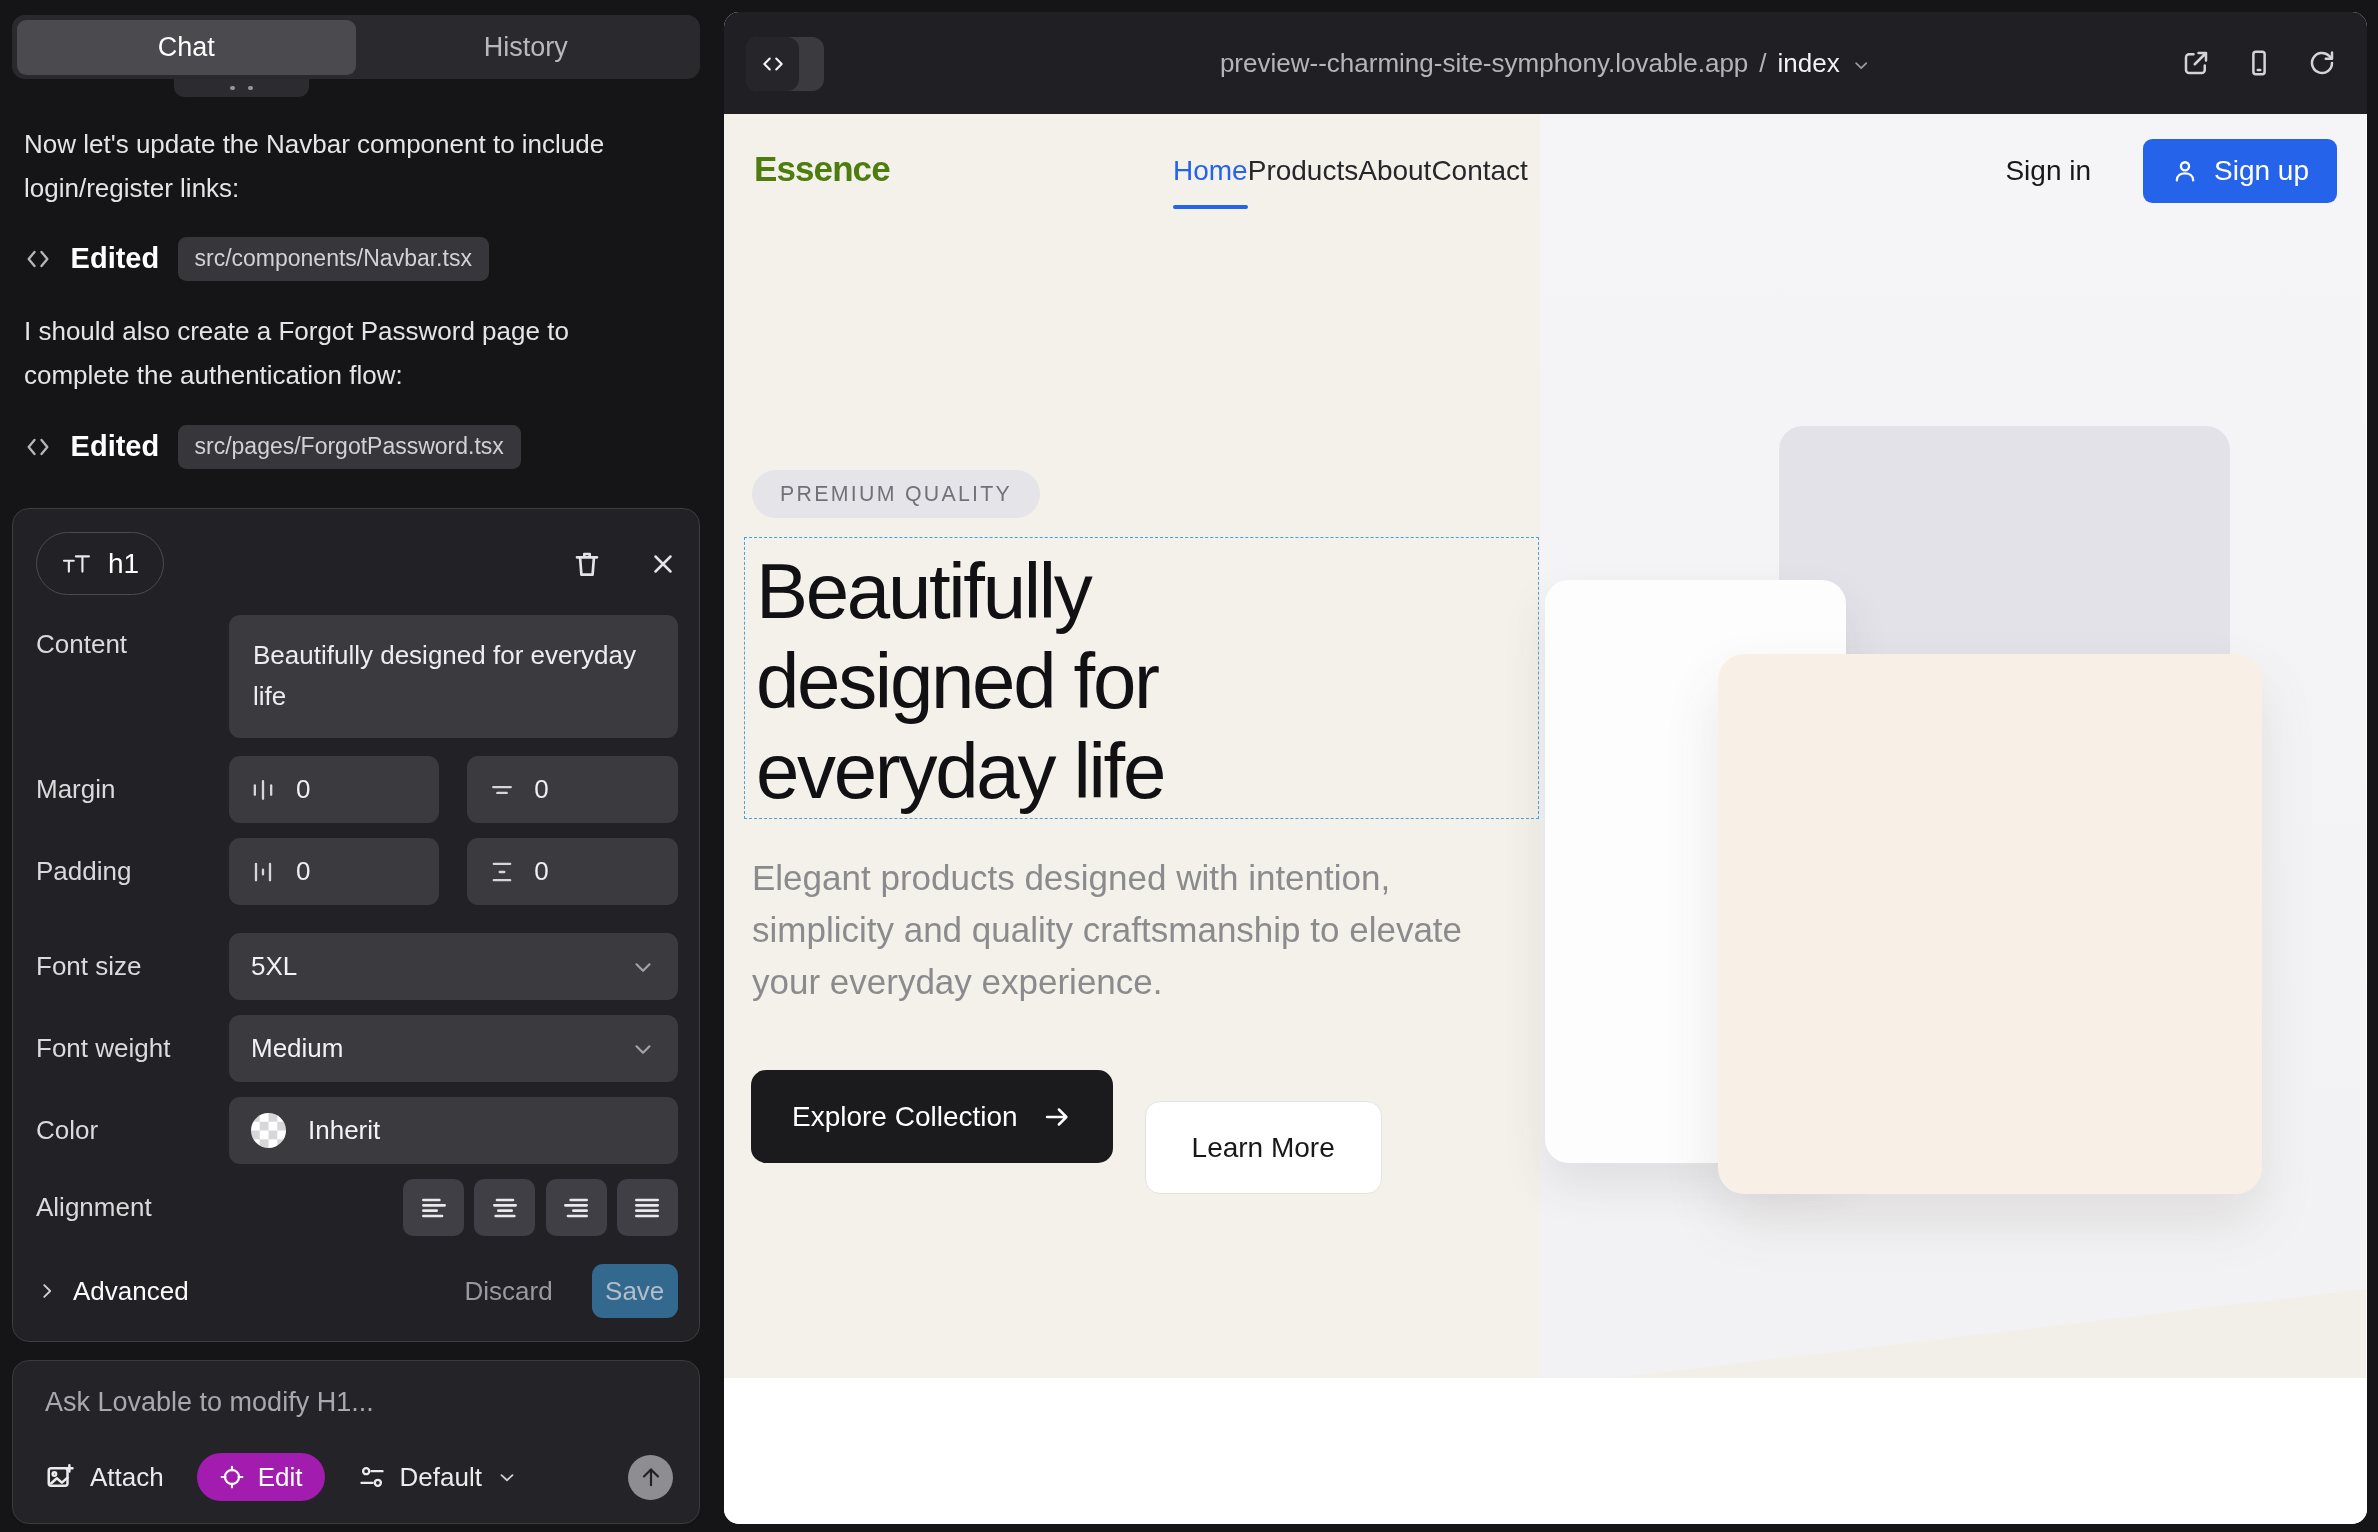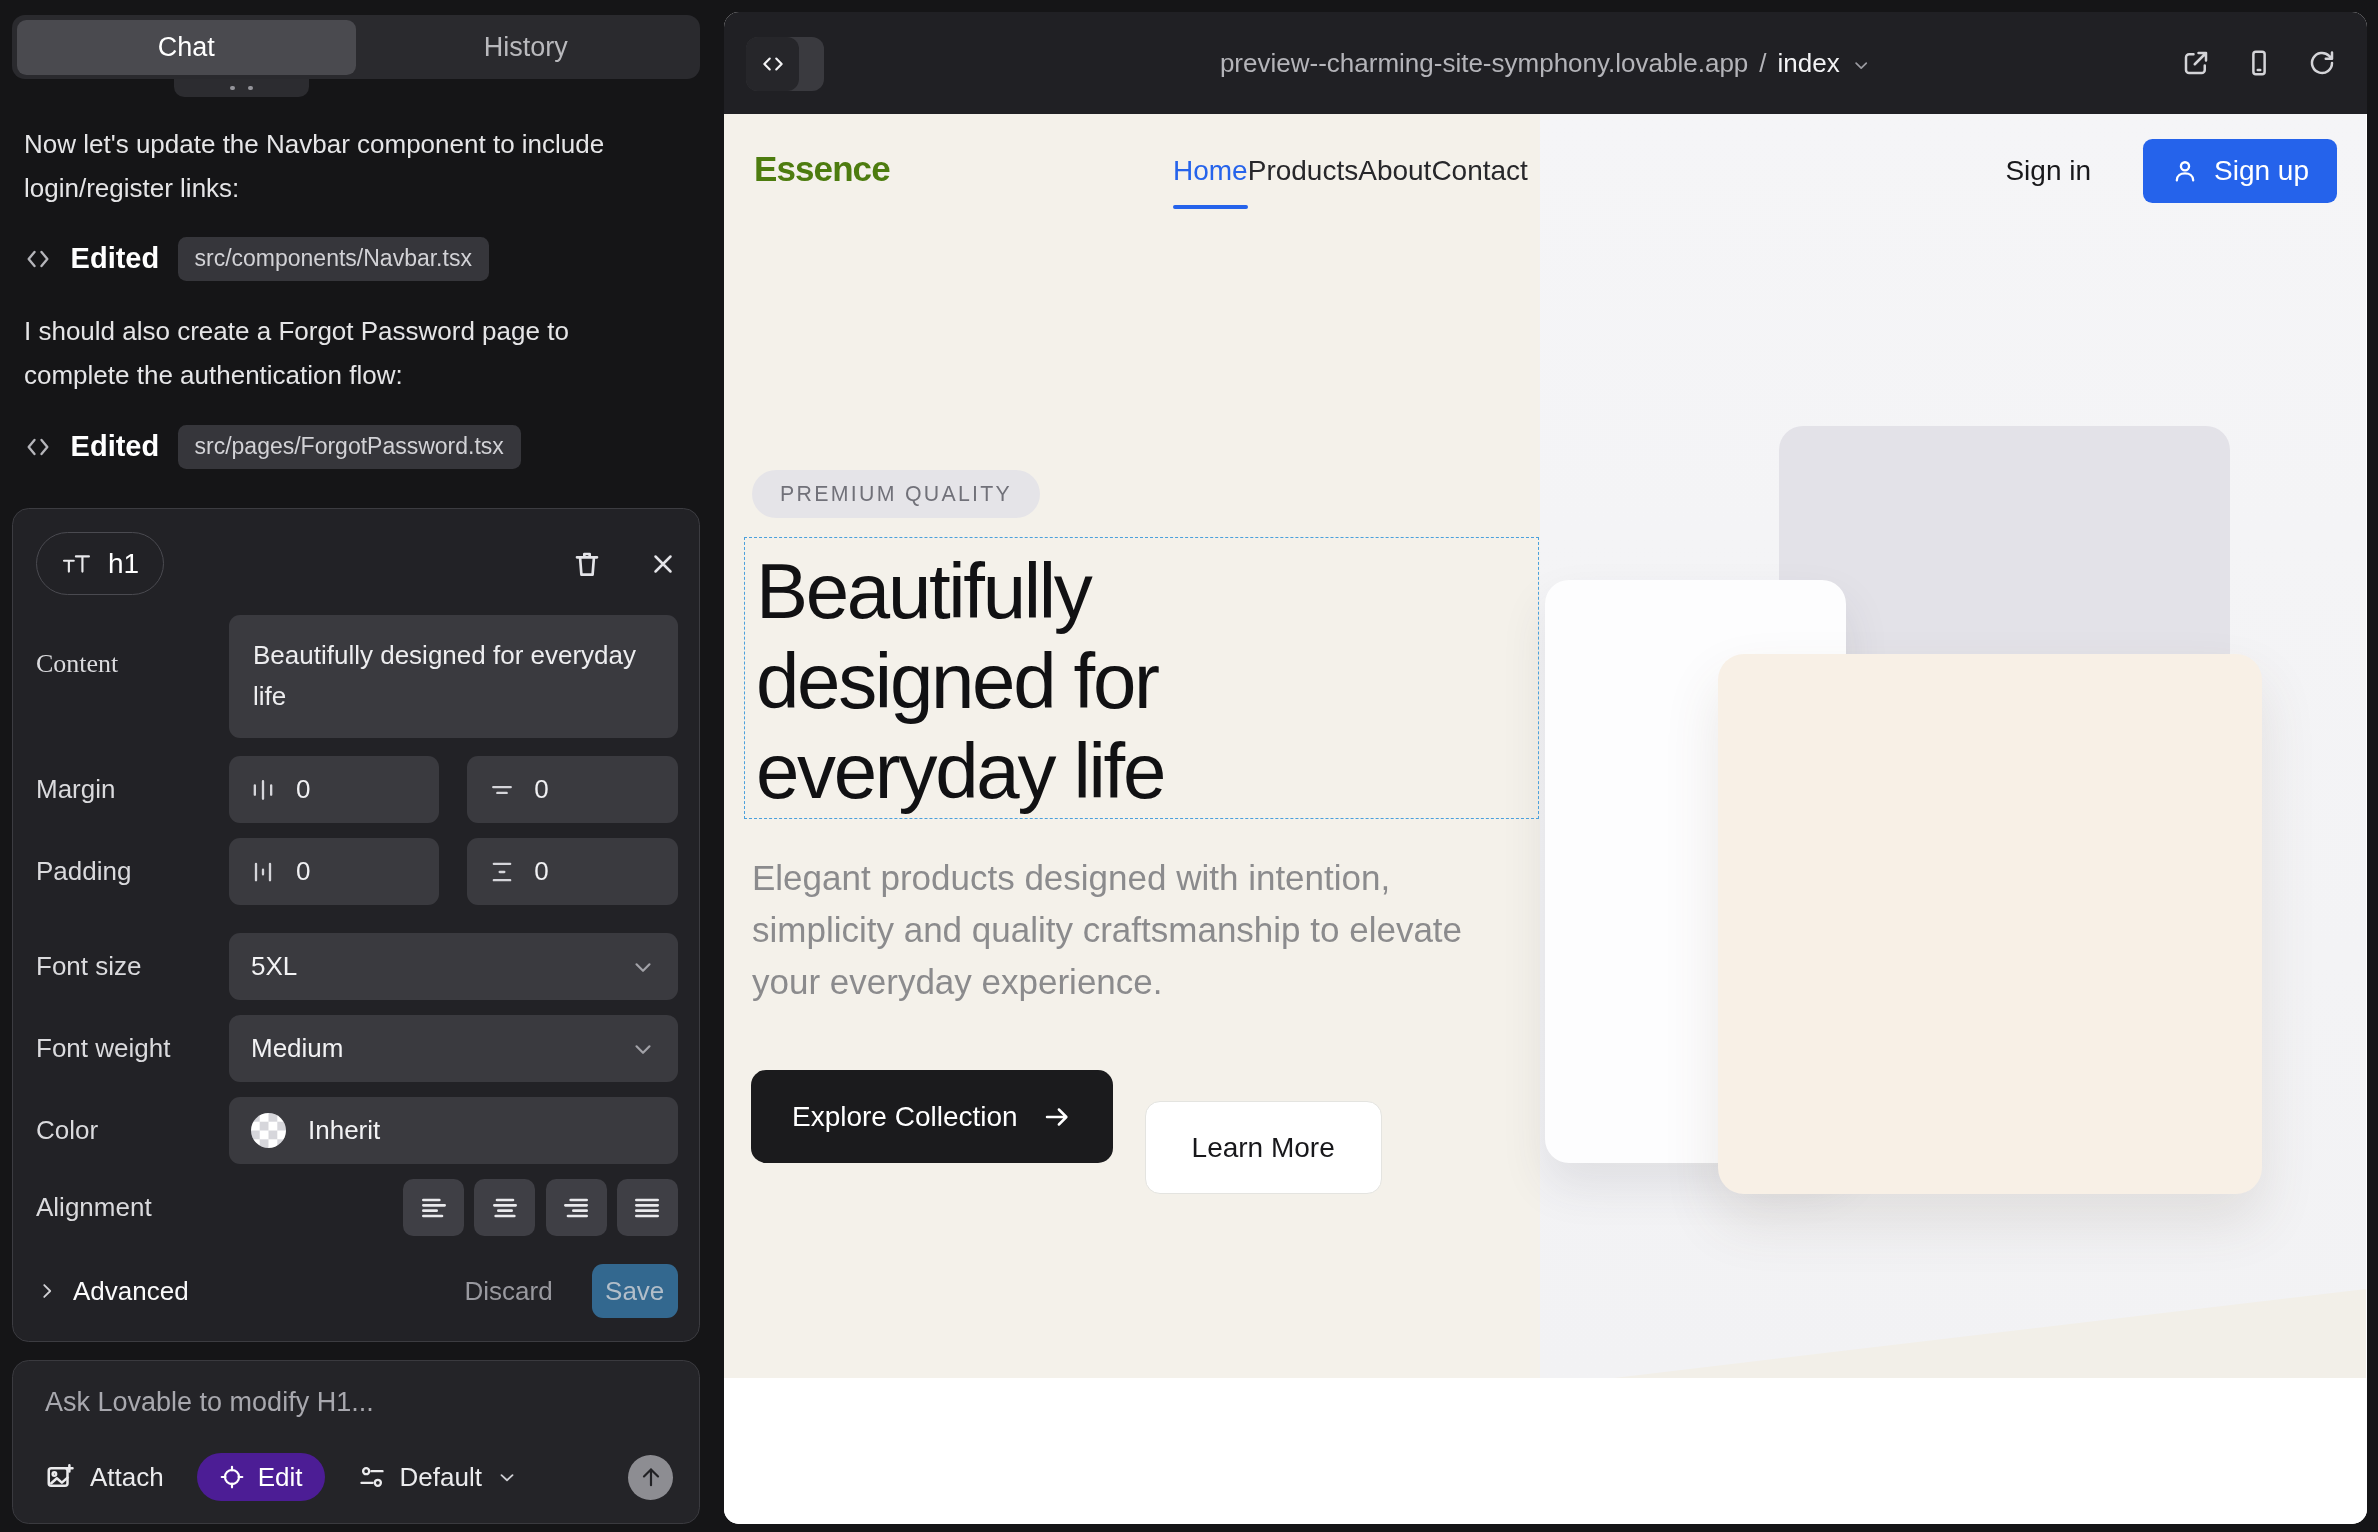--- a/index.html
+++ b/index.html
@@ -39,21 +39,21 @@
   .ed-head { display:flex; align-items:center; height:65px; }
   .tag-pill { display:inline-flex; align-items:center; gap:15px; height:63px; padding:0 24px;
               border:1.4px solid #4a4a50; border-radius:32px; color:#e9e9ec; }
   .tag-pill .tag-label { font-size:28px; color:#ffffff; }
   .ed-head .spacer { flex:1; }
   .icon-btn { color:#e4e4e8; background:none; border:none; cursor:pointer; padding:0; margin-left:45px; }
 
   .row { display:flex; align-items:center; }
   .row-label { width:193px; font-size:26px; font-weight:500; color:#dadadd; flex:none; }
   .content-row { margin-top:18.6px; align-items:flex-start; }
-  .content-row .row-label { margin-top:34px;font-family:Liberation Serif, serif; }
+  .content-row .row-label { margin-top:14px; }
   .content-box { flex:1; min-height:123px; background:#3a3a3f; border-radius:11px;
                  padding:20.4px 37px 20.4px 24px; font-size:26px; line-height:41px; color:#ededef; }
 
   .pair { flex:1; display:flex; gap:28px; }
   .mini { flex:1; height:67px; background:#3a3a3f; border-radius:11px; display:flex; align-items:center;
           gap:18.6px; padding:0 20.4px; font-size:26px; color:#f0f0f3; }
   .mini .ic { color:#d5d5da; flex:none; }
   .m-row { margin-top:18.6px; }
   .p-row { margin-top:15px; }
 
@@ -80,21 +80,21 @@
           font-size:26px; color:#b2bec9; cursor:pointer; }
 
   
   .composer { position:absolute; left:12px; top:1360px; width:688px; height:164px; background:#242428;
               border:0.9px solid #3a3a3f; border-radius:16.7px; padding:26px 26px 22px 32px;
               display:flex; flex-direction:column; justify-content:space-between; z-index:6; }
   .ph { font-size:27px; color:#a8a8ae; }
   .c-row { display:flex; align-items:center; }
   .attach { display:flex; align-items:center; gap:15px; font-size:26px; color:#ebebed; cursor:pointer; }
   .edit-pill { margin-left:33px; display:flex; align-items:center; gap:13px; height:48px; padding:16px 22px;
-               border-radius:24px; background:#4c1d95; color:#ffffff; font-size:26px; cursor:pointer; }
+               border-radius:24px; background:#a21caf; color:#ffffff; font-size:26px; cursor:pointer; }
   .default { margin-left:33px; display:flex; align-items:center; gap:14px; font-size:26px; color:#ebebed; cursor:pointer; }
   .default .chev { color:#cfcfd4; }
   .send { margin-left:auto; width:45px; height:45px; border-radius:50%; background:#8d8d92; border:none;
           display:flex; align-items:center; justify-content:center; color:#212124; cursor:pointer; }
 
   
   .preview { position:absolute; left:724px; top:12px; width:1643px; height:1512px; border-radius:15px;
              overflow:hidden; background:#ffffff; }
   .browser { position:relative; height:102px; background:#202024; }
   .toggle { position:absolute; left:22px; top:25px; width:78px; height:54px; background:#3a3a3f; border-radius:12px; cursor:pointer; }

